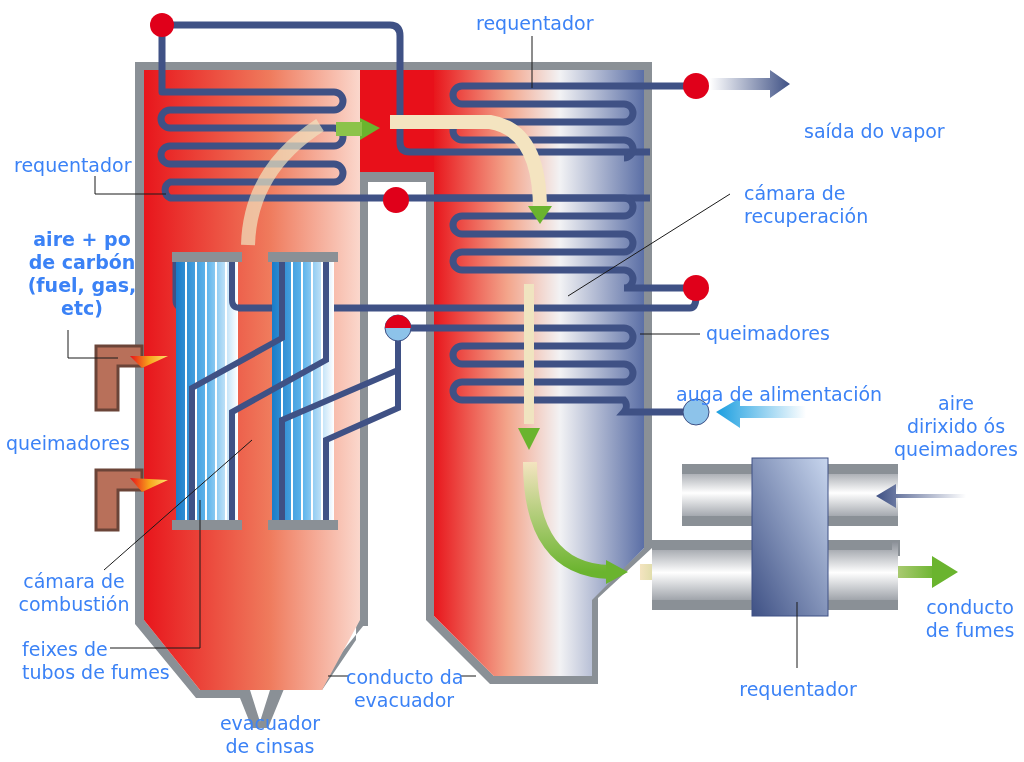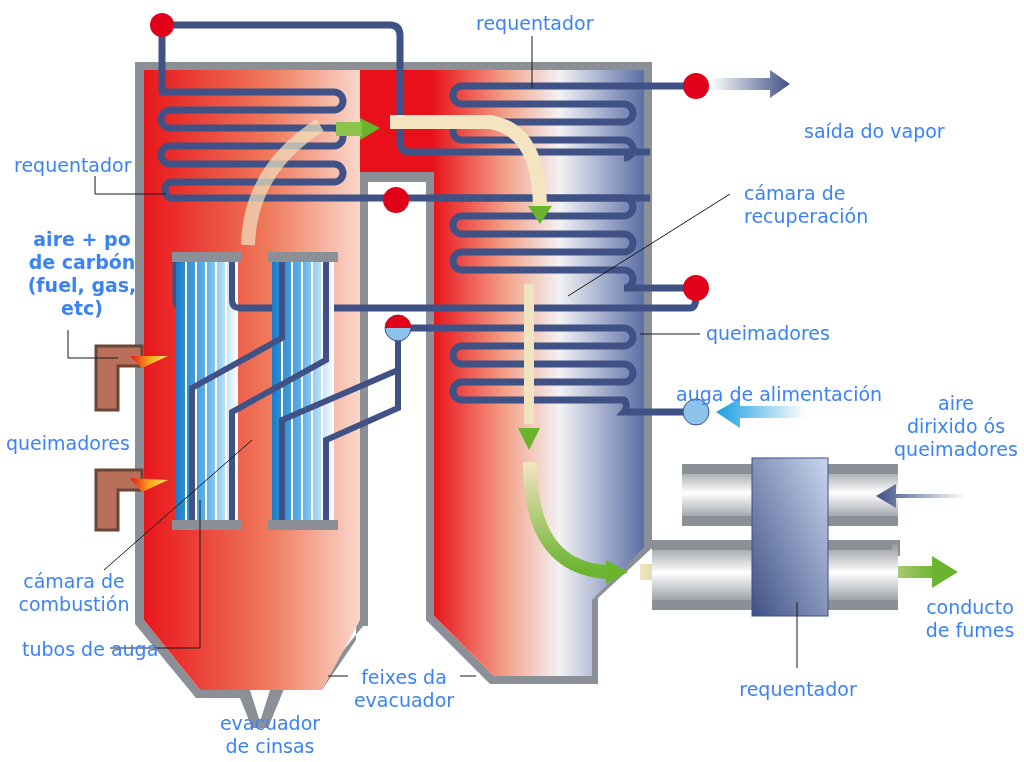--- a/index.html
+++ b/index.html
@@ -217,24 +217,25 @@
 <div class="lbl" style="left:6px;top:432px;">queimadores</div>
 <div class="lbl c" style="left:14px;top:570px;width:120px;">
   <div>cámara de</div>
   <div>combustión</div>
 </div>
 <div class="lbl c" style="left:912px;top:596px;width:116px;">
   <div>conducto</div>
   <div>de fumes</div>
 </div>
 <div class="lbl" style="left:22px;top:638px;">
-  <div>tubos de auga</div>
+  <div>feixes de</div>
+  <div>tubos de fumes</div>
 </div>
 <div class="lbl c" style="left:346px;top:666px;width:116px;">
-  <div>feixes da</div>
+  <div>conducto da</div>
   <div>evacuador</div>
 </div>
 <div class="lbl c" style="left:728px;top:678px;width:140px;">
   <div>requentador</div>
 </div>
 <div class="lbl c" style="left:208px;top:712px;width:124px;">
   <div>evacuador</div>
   <div>de cinsas</div>
 </div>
 

